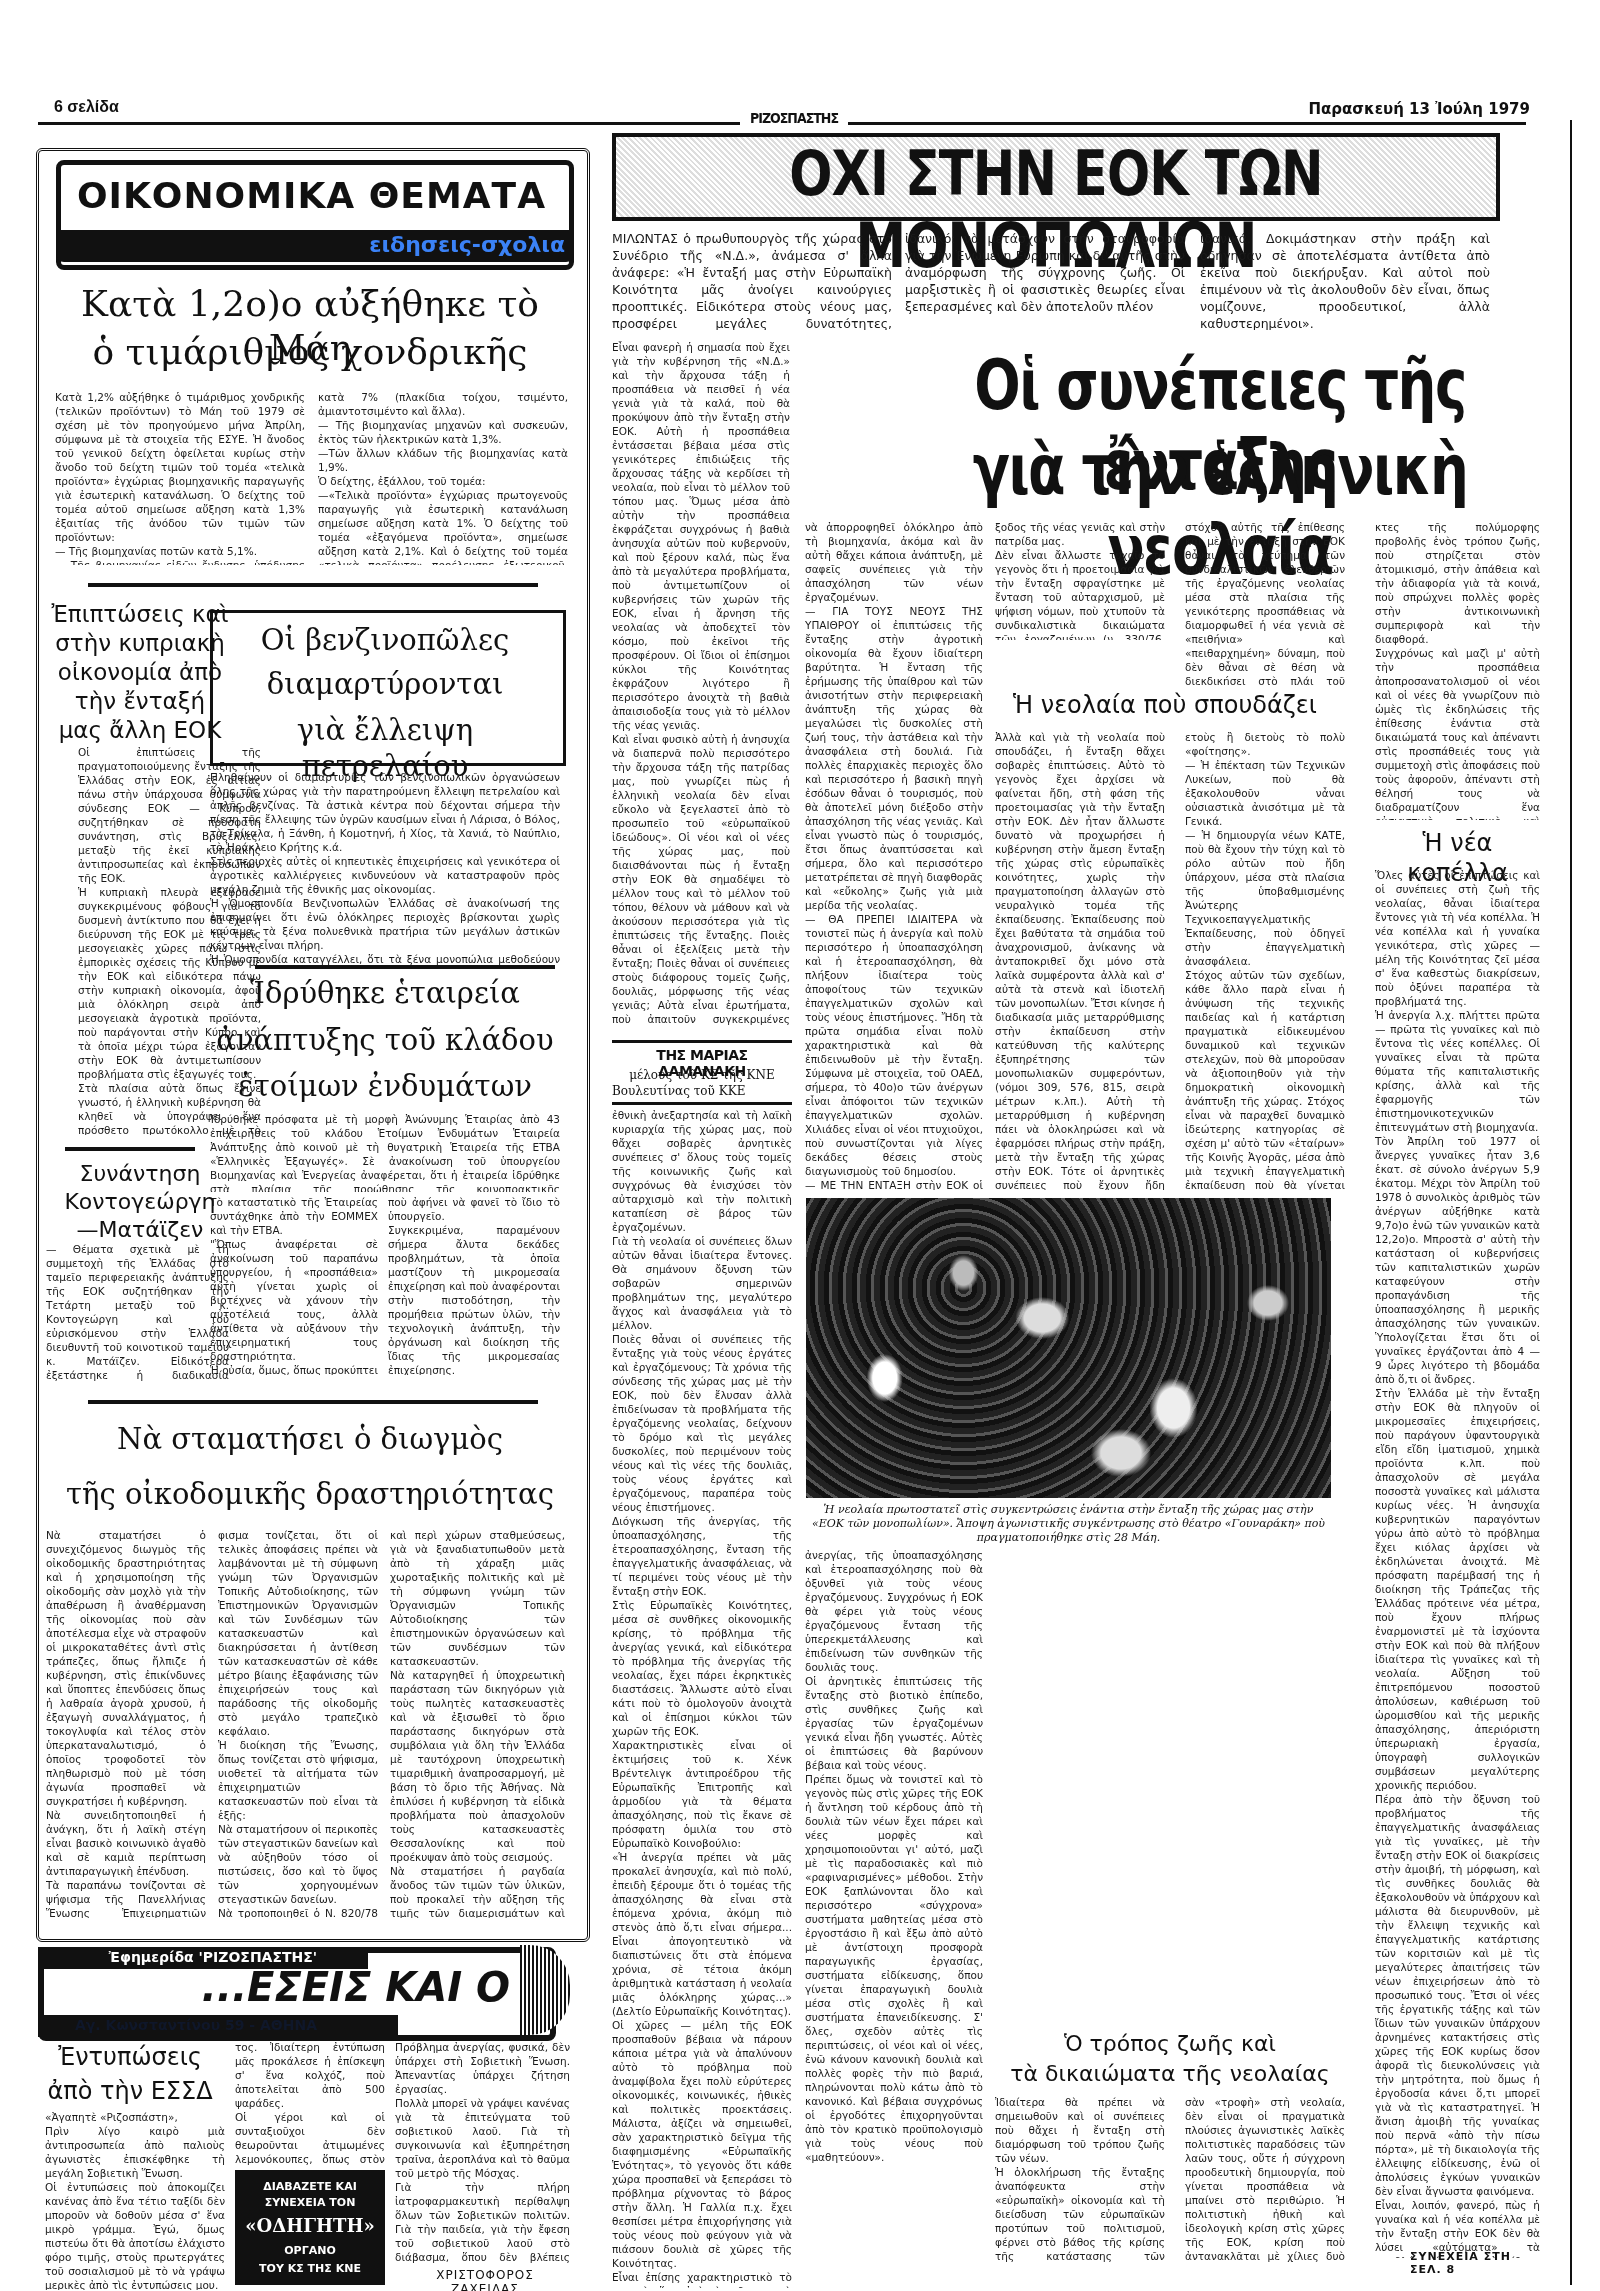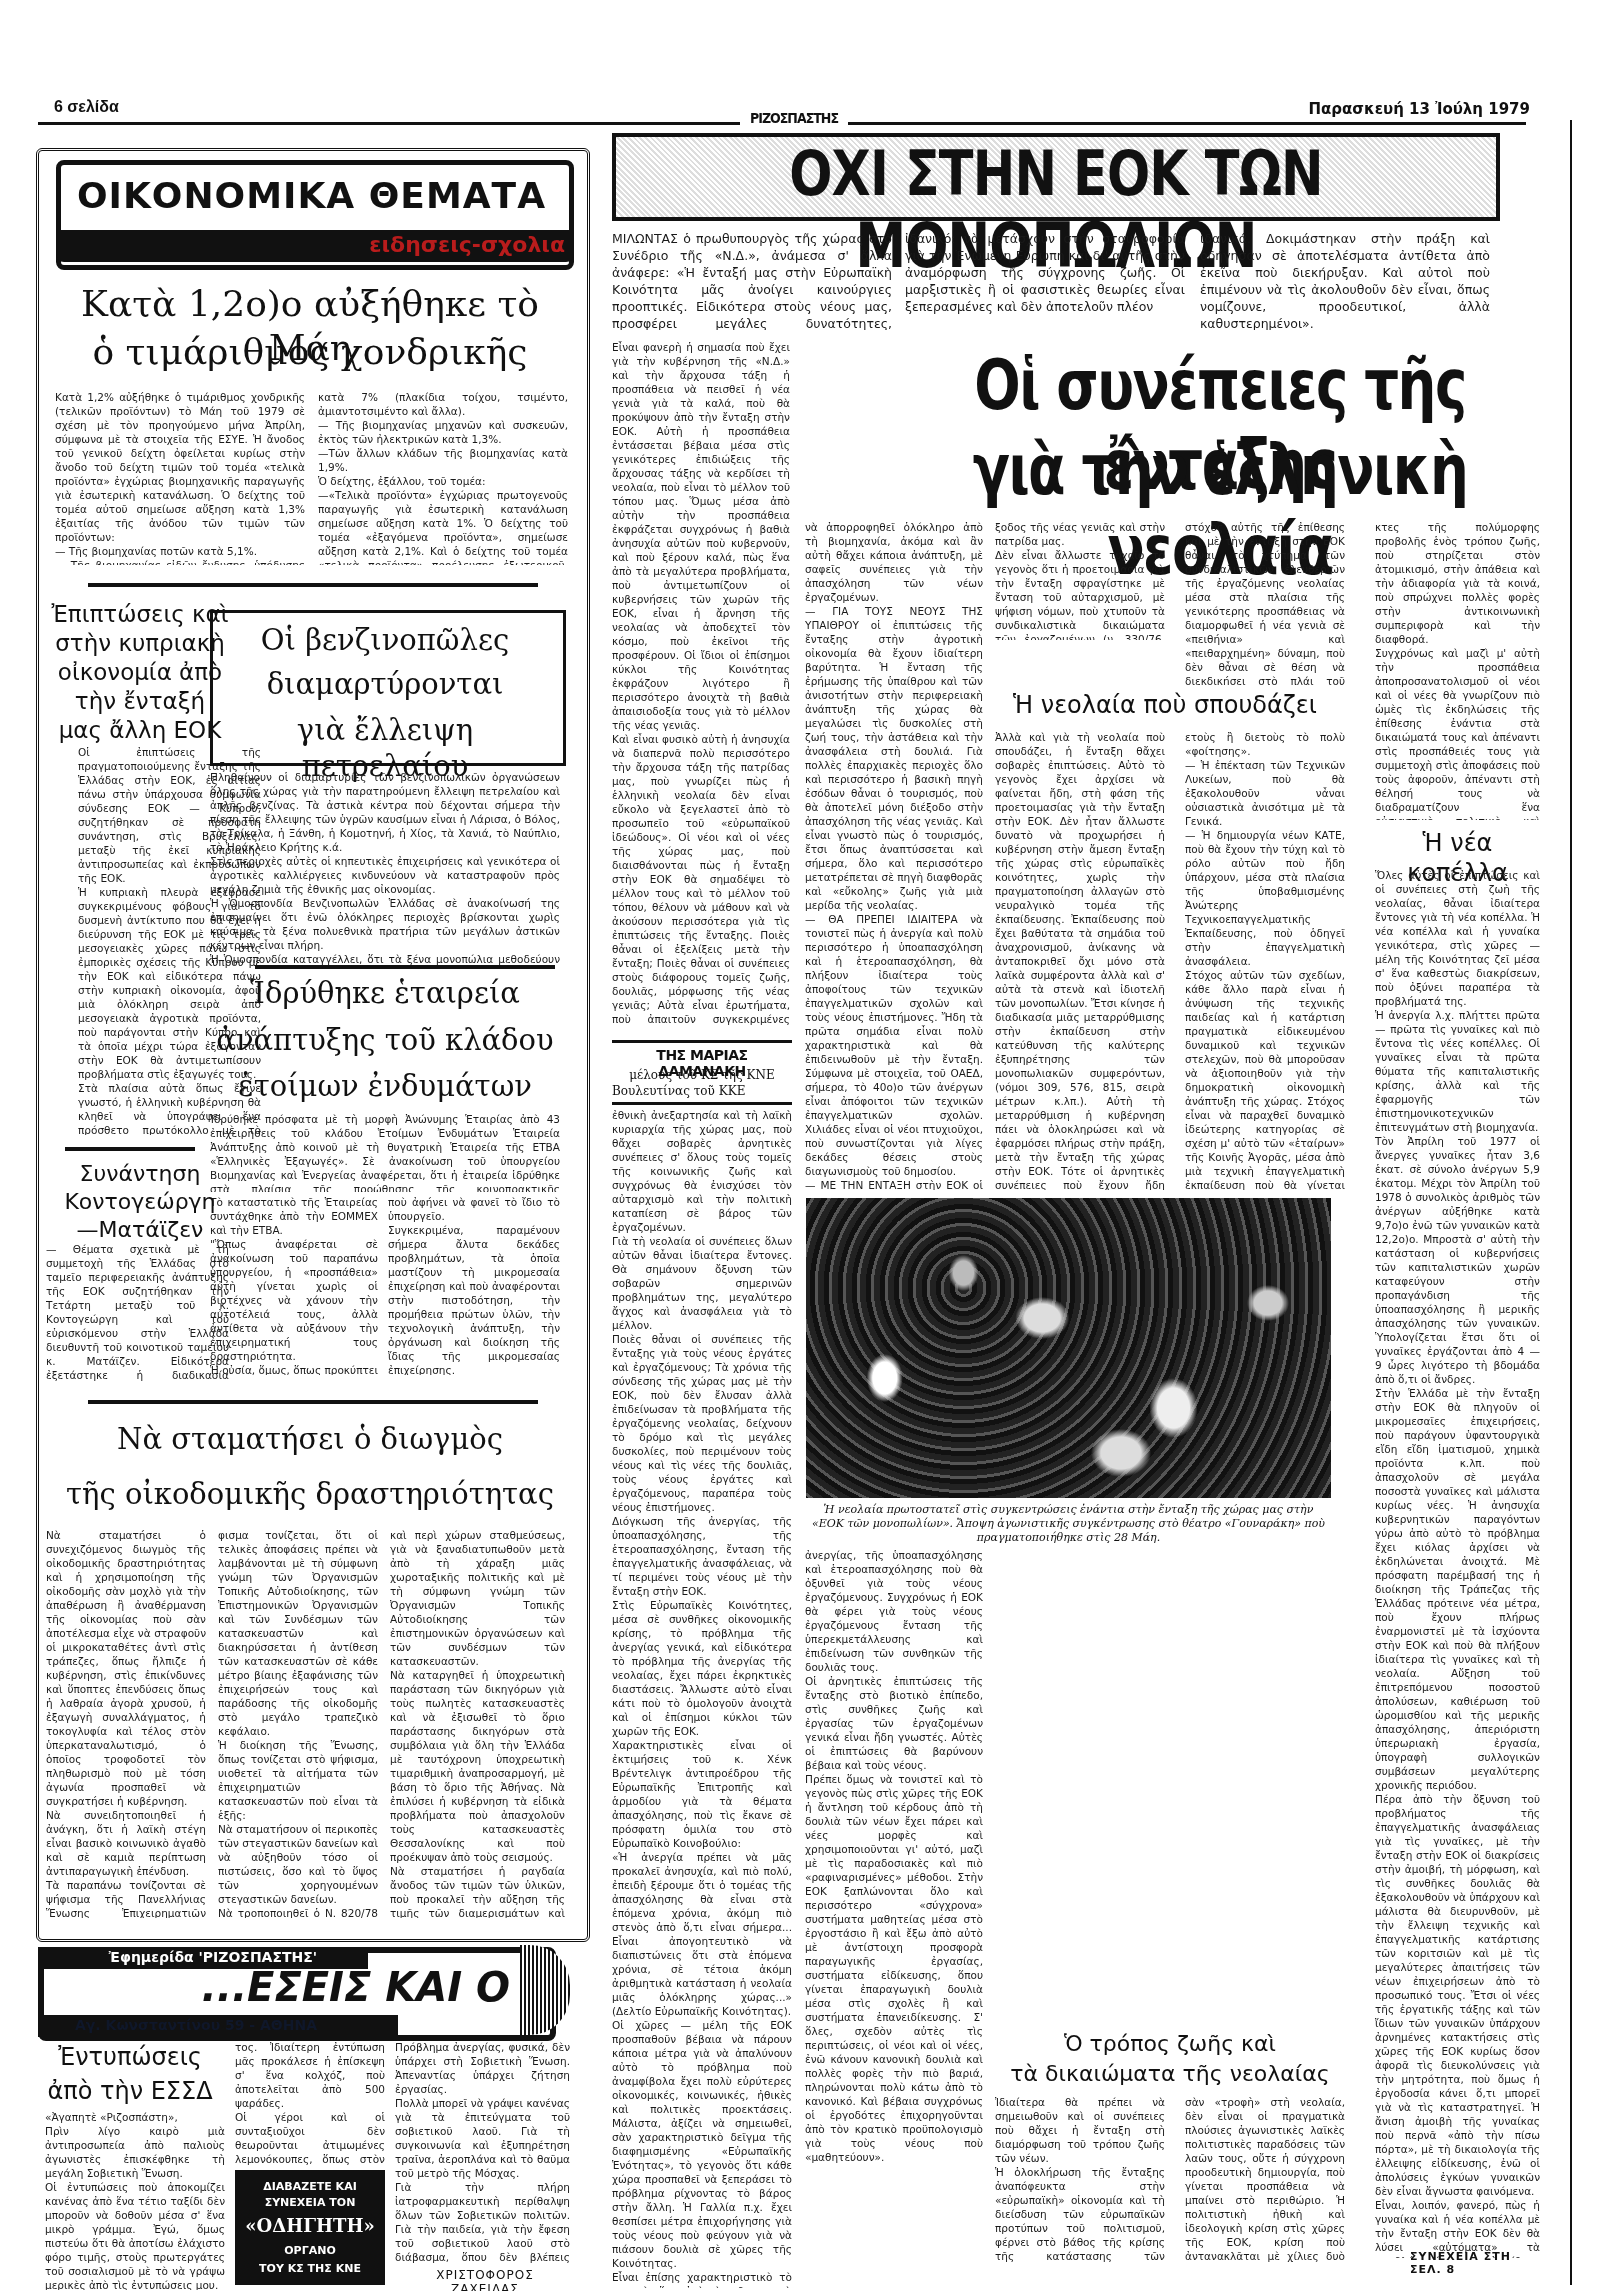--- a/index.html
+++ b/index.html
@@ -22,21 +22,21 @@
   #masthead-name { left:740px; top:110px; font-size:14px; font-weight:bold; background:#fff; padding:0 10px;
                    font-family:"DejaVu Sans Condensed","DejaVu Sans",sans-serif; letter-spacing:-1px; }
   #masthead-date { right:70px; top:100px; font-size:15px; font-weight:bold; font-family:"DejaVu Sans",sans-serif; }
 
   
   #econ-frame { left:36px; top:148px; width:548px; height:1788px; border:3px double #111; border-radius:6px; }
   #econ-banner { left:56px; top:160px; width:508px; height:100px; border:5px solid #111; border-radius:8px; }
   #econ-title { left:60px; top:175px; width:500px; font-size:36px; font-weight:bold;
                 font-family:"DejaVu Sans",sans-serif; text-align:right; letter-spacing:1px; padding-right:14px; box-sizing:border-box; }
   #econ-sub-bar { left:56px; top:230px; width:518px; height:32px; background:#111; border-radius:0 0 8px 8px; }
-  #econ-sub { left:300px; top:232px; width:265px; font-size:22px; font-weight:bold; color:#b91c1c;
+  #econ-sub { left:300px; top:232px; width:265px; font-size:22px; font-weight:bold; color:#3b82f6;
               font-family:"DejaVu Sans",sans-serif; text-align:right; }
 
   
   #eok-banner { left:612px; top:133px; width:880px; height:80px; border:4px solid #111;
                 background:repeating-linear-gradient(45deg,#ddd 0 2px,#fff 2px 4px); }
   #eok-title { left:612px; top:138px; width:888px; font-size:62px; line-height:72px; font-weight:bold;
                font-family:"DejaVu Sans",sans-serif; text-align:center; letter-spacing:-1px;
                transform:scaleX(0.82); }
 
   

